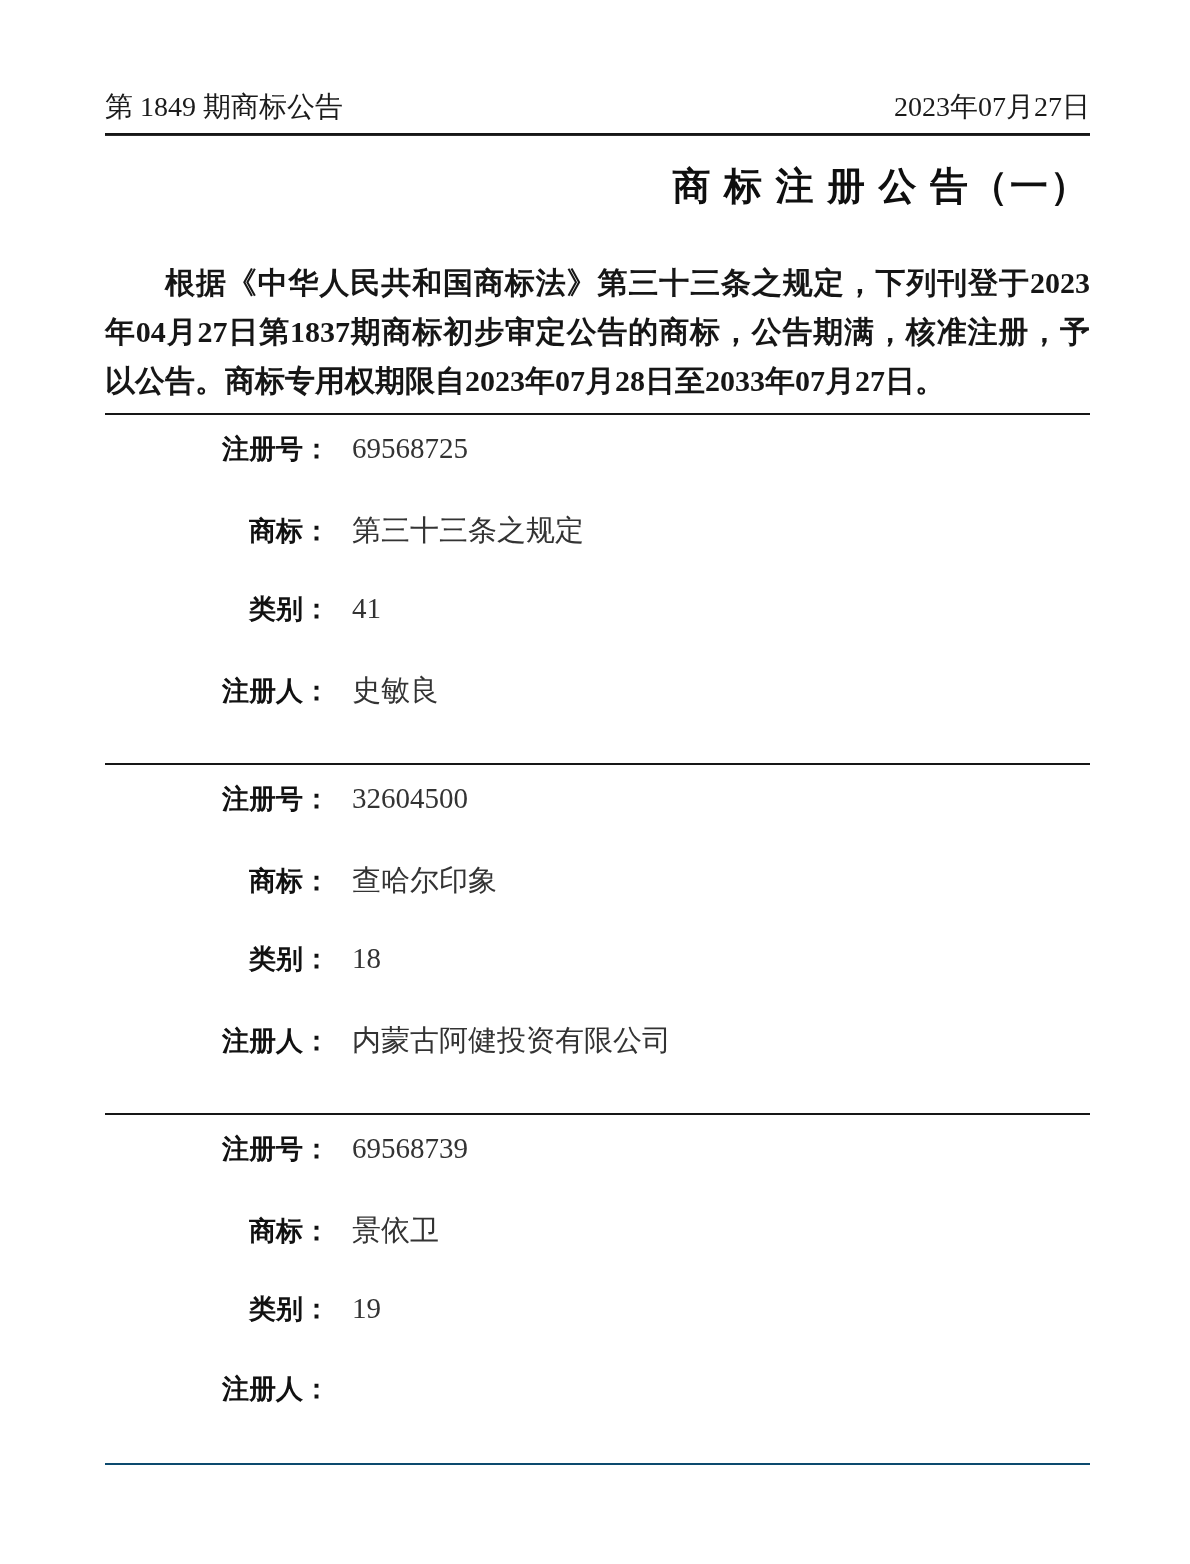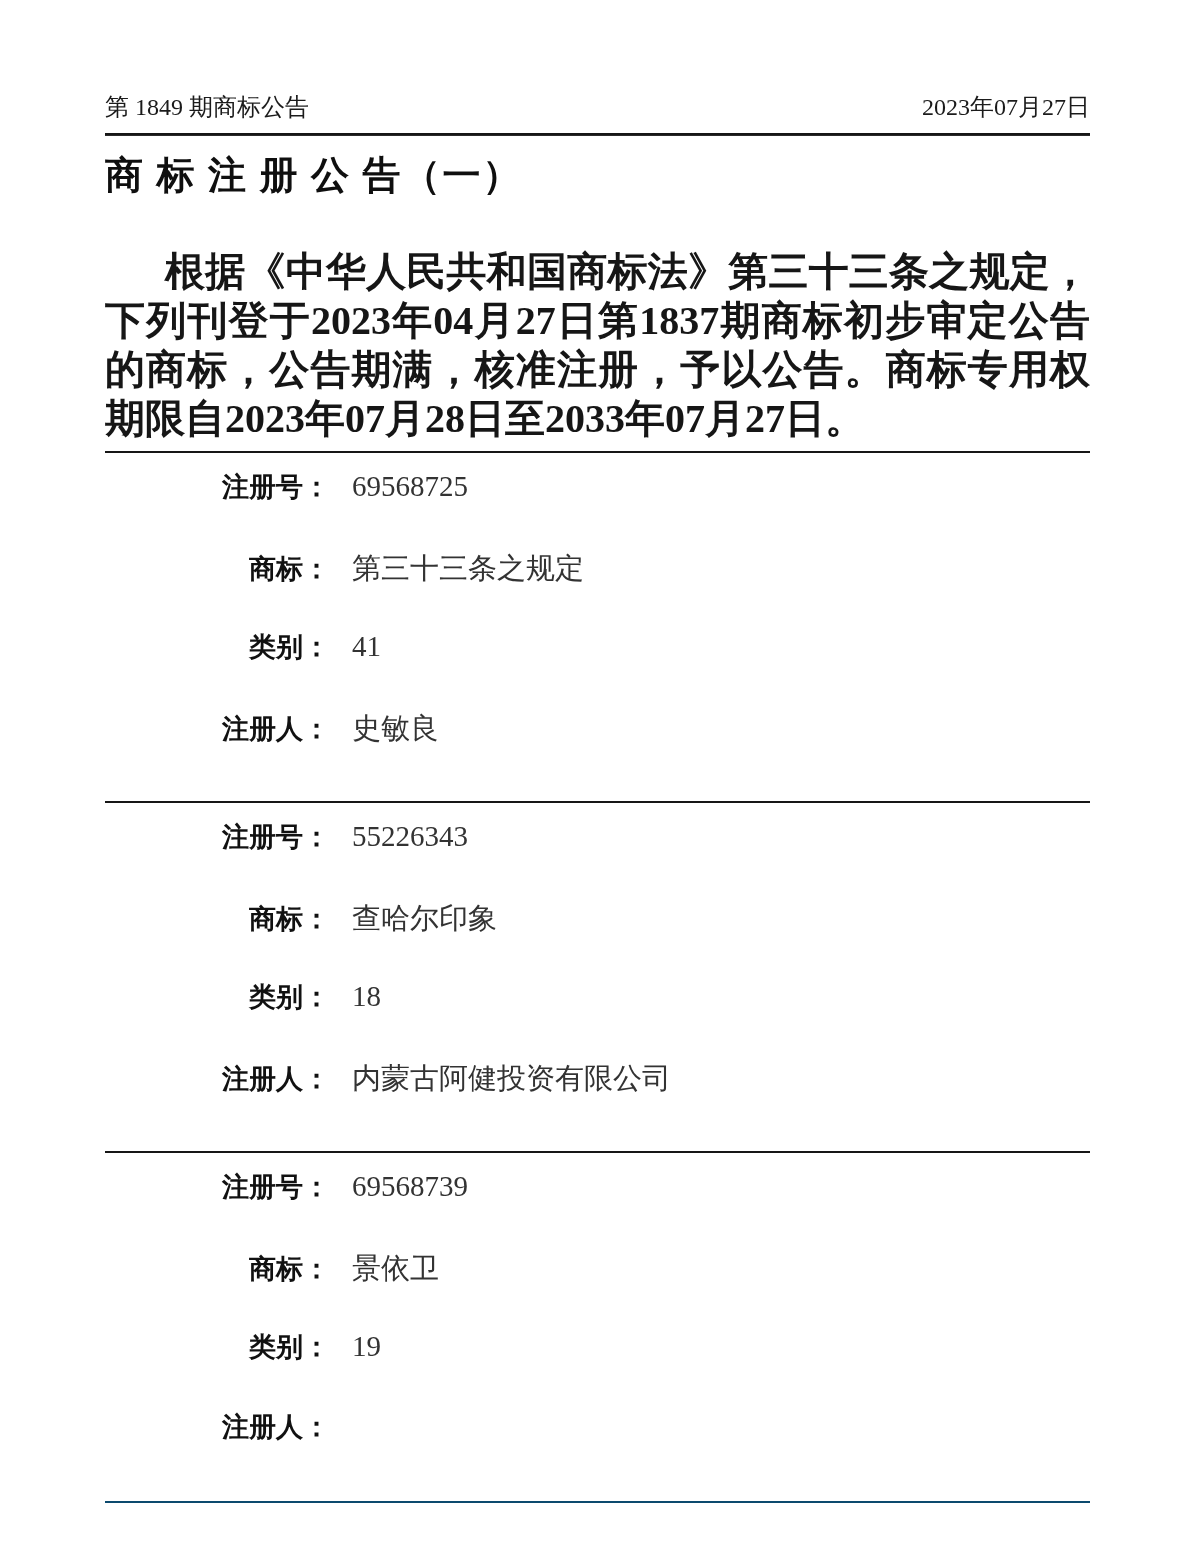--- a/index.html
+++ b/index.html
@@ -15,44 +15,44 @@
   }
   .content {
     width: 985px;
     margin: 0 auto 0 105px;
     padding-top: 93px;
   }
   .header {
     display: flex;
     justify-content: space-between;
     align-items: baseline;
-    font-size: 24px;
+    font-size: 28px;
     line-height: 28px;
     color: #1b1b1b;
     text-align: right;
   }
   .header-rule {
     margin-top: 12px;
     height: 2px;
     border-top: 2px solid #161616;
     border-bottom: 1px solid #2a2a2a;
   }
   .title {
-    margin-top: 16px;
-    text-align: left;
+    margin-top: 27px;
+    text-align: right;
     font-size: 38px;
     line-height: 46px;
     font-weight: 700;
     letter-spacing: 2px;
     color: #0f0f0f;
     white-space: nowrap;
   }
   .intro {
     margin-top: 49px;
-    font-size: 40px;
+    font-size: 30px;
     line-height: 49px;
     font-weight: 700;
     text-align: justify;
     text-indent: 60px;
     color: #161616;
   }
   .entries {
     margin-top: 8px;
     border-bottom: 2px solid #0c4a6e;
   }
@@ -117,21 +117,21 @@
         </div>
         <div class="row">
           <span class="label">注册人：</span>
           <span class="value">史敏良</span>
         </div>
       </div>
 
       <div class="entry">
         <div class="row">
           <span class="label">注册号：</span>
-          <span class="value">55226343</span>
+          <span class="value">32604500</span>
         </div>
         <div class="row">
           <span class="label">商标：</span>
           <span class="value">查哈尔印象</span>
         </div>
         <div class="row">
           <span class="label">类别：</span>
           <span class="value">18</span>
         </div>
         <div class="row">

